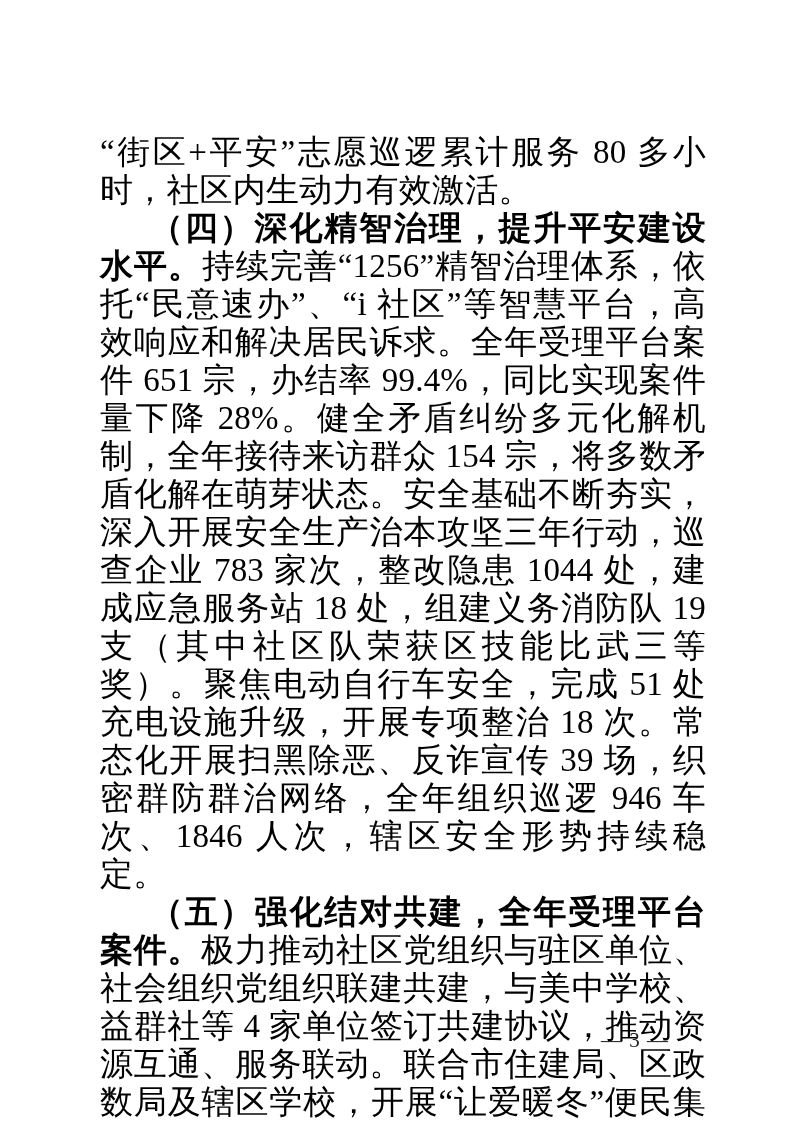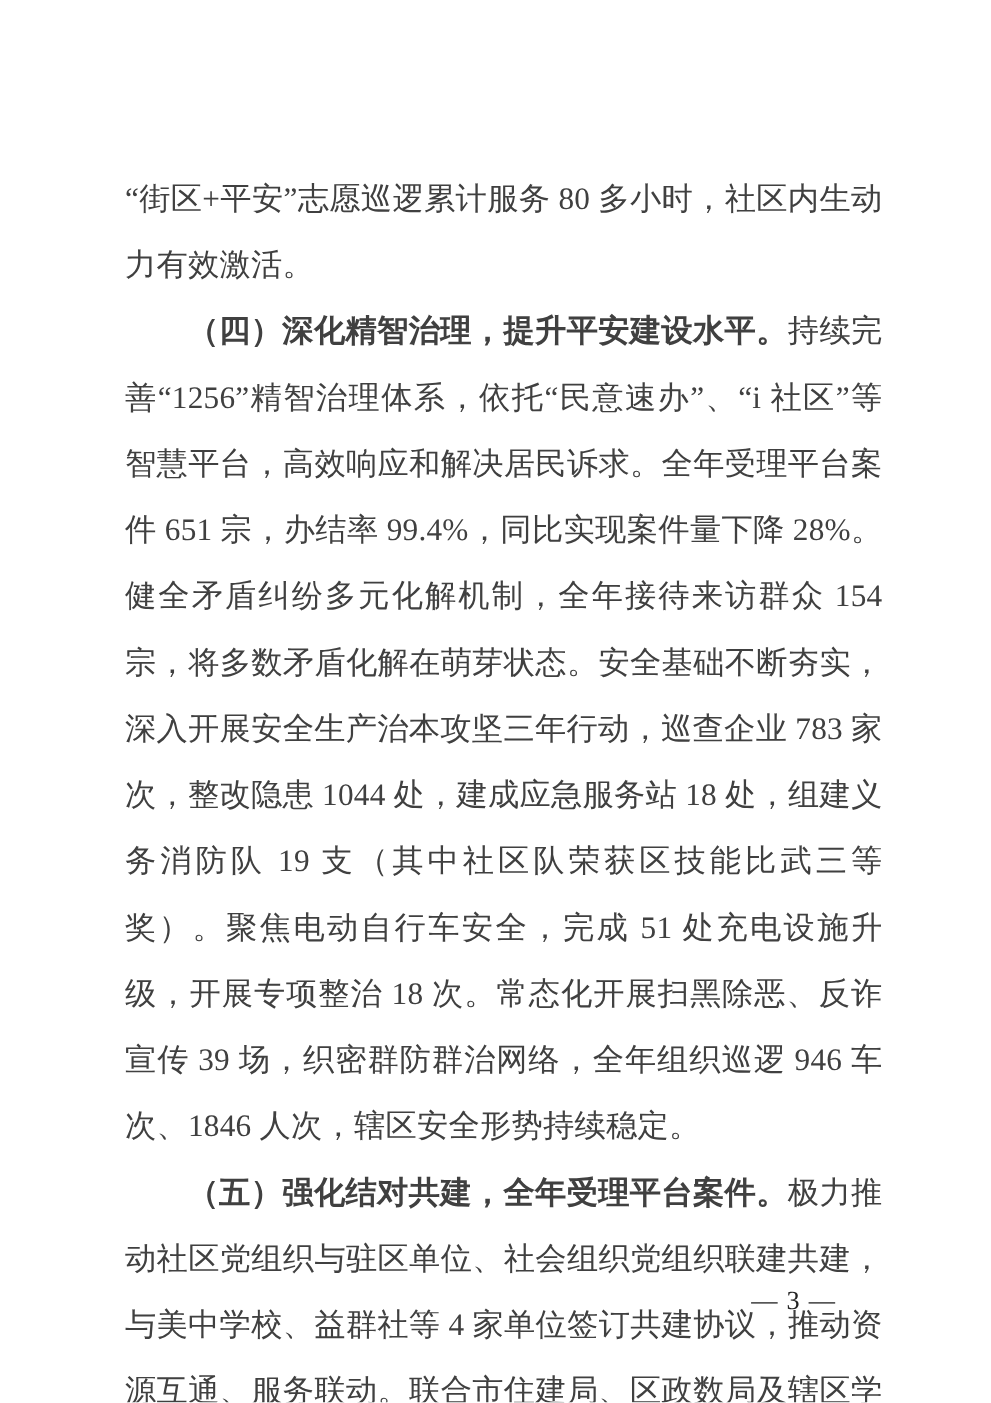--- a/index.html
+++ b/index.html
@@ -17,23 +17,23 @@
   }
   .text-block {
     position: absolute;
     left: 100px;
     top: 133px;
     width: 606px;
   }
   .para {
     margin: 0;
     padding: 0;
-    font-size: 25px;
-    line-height: 53px;
-    color: #404040;
+    font-size: 33px;
+    line-height: 38px;
+    color: #000000;
     text-align: justify;
     text-justify: inter-character;
     letter-spacing: 0.2px;
   }
   .para.indent {
     text-indent: 50px;
   }
   .seg-bold {
     font-weight: 700;
     margin-top: 12px;

